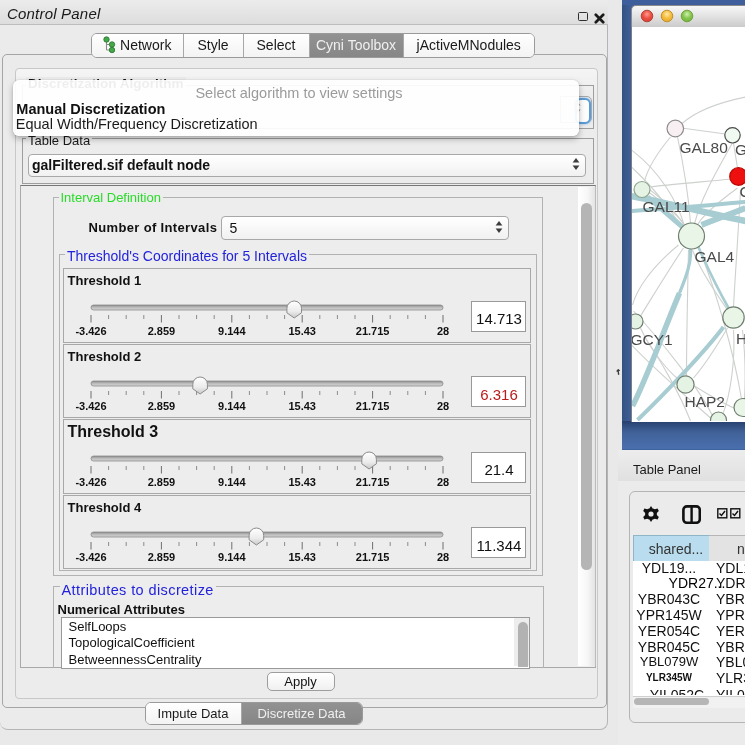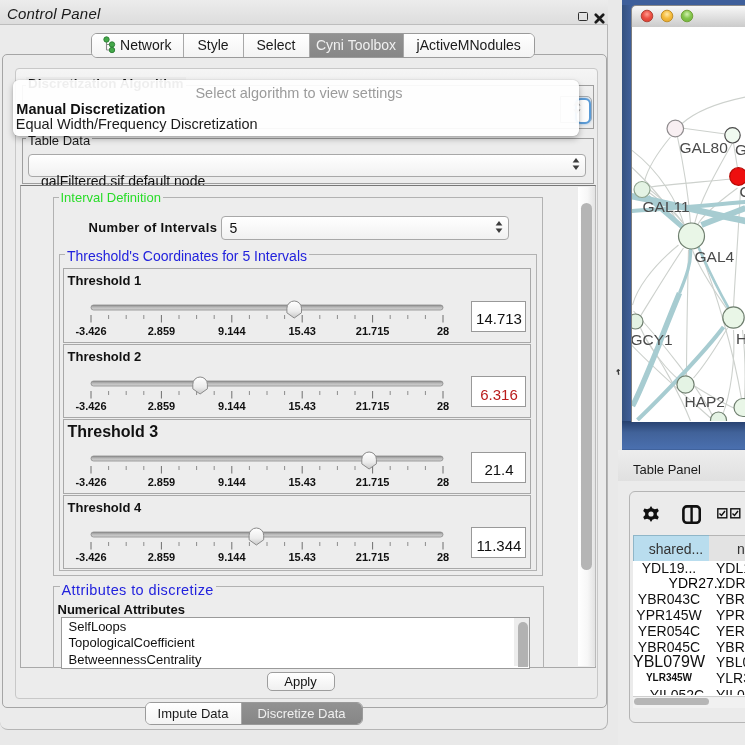--- a/index.html
+++ b/index.html
@@ -34,21 +34,21 @@
 <div class="t" style="left:26px;top:76.8px;font-size:13.5px;color:#161616;font-weight:bold;line-height:13.5px;background:#ececec;padding:0 2px;">Discretization Algorithm</div>
 <div class="abs" style="left:560px;top:96px;width:30px;height:25px;background:#ececec;border:1px solid #a6a6a6;border-radius:0 5px 5px 0;"></div>
 <div class="abs" style="left:575px;top:97.5px;width:12px;height:22px;border:2.5px solid #5b9bd6;border-radius:6px;background:#fdfdfd;box-shadow:0 0 2.5px #85b5e2;"></div>
 <svg class="abs" style="left:572px;top:101px" width="10" height="14">
     <path d="M5 0 L8.6 4.6 L1.4 4.6 Z" fill="#9a9a9a"></path>
     <path d="M5 13 L1.4 8.4 L8.6 8.4 Z" fill="#9a9a9a"></path>
   </svg>
 <div class="abs" style="left:22px;top:138px;width:570px;height:44px;border:1px solid #9e9e9e;"></div>
 <div class="t" style="left:26px;top:133.5px;font-size:13px;color:#1a1a1a;font-weight:normal;line-height:13px;background:#ececec;padding:0 2px;">Table Data</div>
 <div class="abs" style="left:28px;top:153.5px;width:556px;height:21px;background:linear-gradient(#ffffff,#f1f1f1);border:1px solid #a8a8a8;border-radius:4px;"></div>
-<div class="t" style="left:41px;top:158px;font-size:14px;color:#111;font-weight:normal;line-height:14px;margin-top:16px;">galFiltered.sif default node</div>
+<div class="t" style="left:32px;top:158px;font-size:14px;color:#111;font-weight:bold;line-height:14px;">galFiltered.sif default node</div>
 <svg class="abs" style="left:571px;top:158px" width="10" height="13">
     <path d="M5 0 L8.4 4.4 L1.6 4.4 Z" fill="#3c3c3c"></path>
     <path d="M5 12 L1.6 7.6 L8.4 7.6 Z" fill="#3c3c3c"></path>
   </svg>
 <div class="abs" style="left:20px;top:185px;width:574px;height:481px;border:1px solid #a9a9a9;border-top:1.5px solid #777;background:#ededed;"></div>
 <div class="abs" style="left:577.5px;top:187px;width:17px;height:478.5px;background:linear-gradient(90deg,#ffffff,#f7f7f7 55%,#e3e3e3);border-right:1px solid #bbb;"></div>
 <div class="abs" style="left:581px;top:203px;width:10.5px;height:367px;background:#b5b5b5;border-radius:5.5px;"></div>
 <div class="abs" style="left:53px;top:196.5px;width:488px;height:377px;border:1px solid #b2b2b2;"></div>
 <div class="t" style="left:58.5px;top:191.3px;font-size:13px;color:#28dc28;font-weight:normal;line-height:13px;background:#ededed;padding:0 2px;">Interval Definition</div>
 <div class="t" style="left:88.5px;top:221px;font-size:13px;color:#111;font-weight:bold;line-height:13px;letter-spacing:0.35px;text-align:center;">Number of Intervals</div>
@@ -342,21 +342,21 @@
 <div class="t" style="left:669px;top:576.3px;font-size:14px;color:#000000;font-weight:normal;line-height:14px;transform:translateX(-50%);margin-left:28px;">YDR27...</div>
 <div class="t" style="left:716px;top:576.3px;font-size:14px;color:#111;font-weight:normal;line-height:14px;">YDR27</div>
 <div class="t" style="left:669px;top:592.1px;font-size:14px;color:#111;font-weight:normal;line-height:14px;transform:translateX(-50%);">YBR043C</div>
 <div class="t" style="left:716px;top:592.1px;font-size:14px;color:#111;font-weight:normal;line-height:14px;">YBR04</div>
 <div class="t" style="left:669px;top:607.9px;font-size:14px;color:#111;font-weight:normal;line-height:14px;transform:translateX(-50%);">YPR145W</div>
 <div class="t" style="left:716px;top:607.9px;font-size:14px;color:#111;font-weight:normal;line-height:14px;">YPR14</div>
 <div class="t" style="left:669px;top:623.7px;font-size:14px;color:#111;font-weight:normal;line-height:14px;transform:translateX(-50%);">YER054C</div>
 <div class="t" style="left:716px;top:623.7px;font-size:14px;color:#111;font-weight:normal;line-height:14px;">YER05</div>
 <div class="t" style="left:669px;top:639.5px;font-size:14px;color:#111;font-weight:normal;line-height:14px;transform:translateX(-50%);">YBR045C</div>
 <div class="t" style="left:716px;top:639.5px;font-size:14px;color:#111;font-weight:normal;line-height:14px;">YBR04</div>
-<div class="t" style="left:669px;top:655.3px;font-size:16px;color:#111;font-weight:normal;line-height:14px;transform:translateX(-50%);">YBL079W</div>
+<div class="t" style="left:669px;top:655.3px;font-size:13px;color:#111;font-weight:normal;line-height:14px;transform:translateX(-50%);">YBL079W</div>
 <div class="t" style="left:716px;top:655.3px;font-size:14px;color:#111;font-weight:normal;line-height:14px;">YBL07</div>
 <div class="t" style="left:669px;top:671.1px;font-size:10px;color:#111;font-weight:bold;line-height:14px;transform:translateX(-50%);">YLR345W</div>
 <div class="t" style="left:716px;top:671.1px;font-size:14px;color:#111;font-weight:normal;line-height:14px;">YLR34</div>
 <div class="abs" style="left:633px;top:686.9px;width:112px;height:8.600000000000023px;overflow:hidden;">
 <div class="t" style="left:7px;top:0px;width:74px;text-align:center;font-size:14px;color:#111;">YIL052C</div>
 <div class="t" style="left:83px;top:0px;font-size:14px;color:#111;">YIL05</div>
 </div>
 <div class="abs" style="left:633px;top:695.5px;width:112px;height:11px;background:#f1f1f1;border-top:1px solid #cfcfcf;"></div>
 <div class="abs" style="left:633.5px;top:697.5px;width:75px;height:7px;background:#b6b6b6;border-radius:4px;"></div>
 <div class="abs" style="left:13px;top:79.8px;width:565.5px;height:56.2px;background:rgba(255,255,255,0.93);border-radius:6px;box-shadow:0 0 1px rgba(0,0,0,0.3),0 3px 6px rgba(0,0,0,0.28);"></div>

